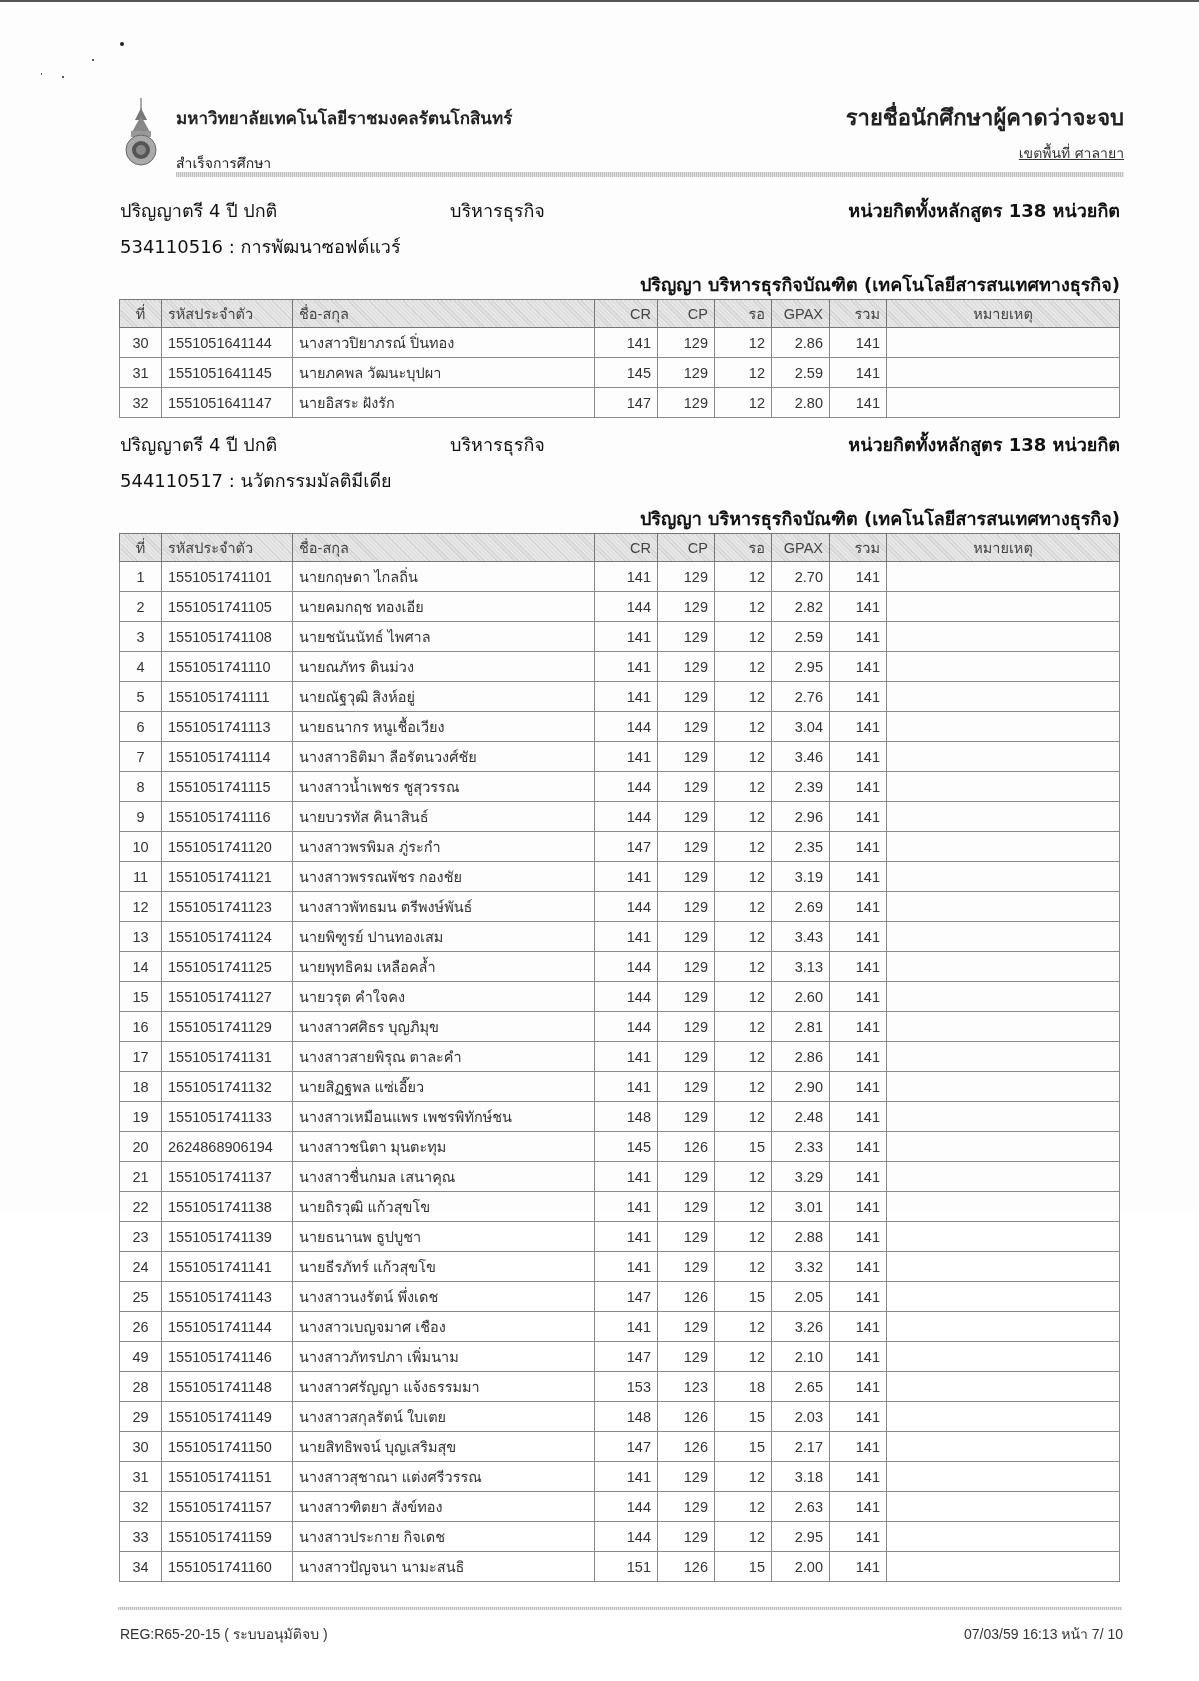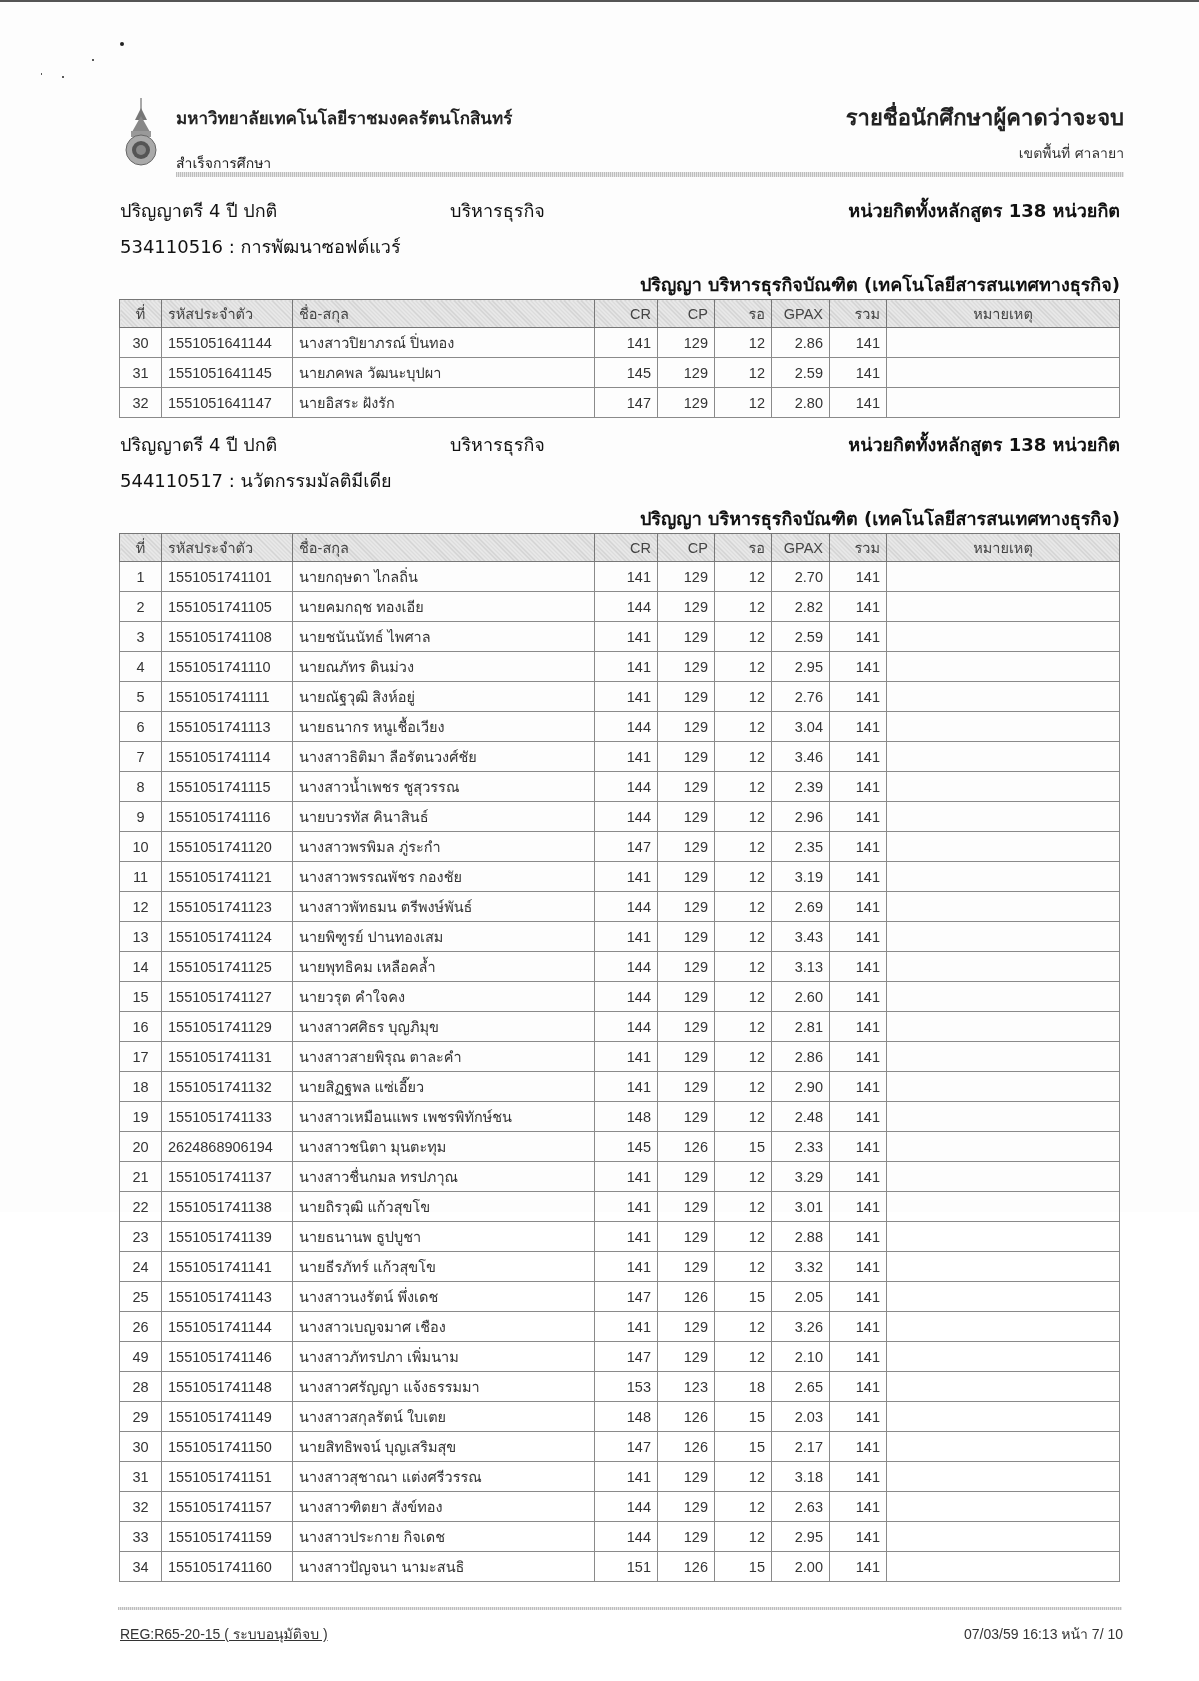--- a/index.html
+++ b/index.html
@@ -7,39 +7,39 @@
          font-family:"DejaVu Sans","Liberation Sans",sans-serif; color:#1a1a1a; }
   .page { position:absolute; left:0; top:0; width:1199px; height:1212px; background:#fdfdfd; }
   .topline { position:absolute; left:0; top:0; width:1199px; height:2px; background:#555; }
   .specks span { position:absolute; background:#222; border-radius:50%; }
 
   .header { position:absolute; left:118px; top:96px; width:1006px; height:80px; }
   .logo { position:absolute; left:6px; top:2px; width:34px; height:70px; }
   .uni-name { position:absolute; left:58px; top:8px; font-size:17px; font-weight:bold; color:#222; }
   .dept-name { position:absolute; left:58px; top:44px; font-size:14px; color:#222;margin-top:12px; }
   .report-title { position:absolute; right:0; top:4px; font-size:22px; font-weight:bold; color:#222; }
-  .campus { position:absolute; right:0; top:46px; font-size:14px; color:#333; }
+  .campus { position:absolute; right:0; top:46px; font-size:14px; color:#333;text-decoration:underline; }
   .hatch { position:absolute; height:5px;
     background: repeating-linear-gradient(90deg,#bdbdbd 0 1px,#e6e6e6 1px 2px); }
 
   .sec-line { position:absolute; left:120px; width:1000px; font-size:18px; color:#111; }
   .sec-line .mid { position:absolute; left:330px; top:0; }
   .sec-line .right { position:absolute; right:0; top:0; font-weight:bold; }
   .bold { font-weight:bold;text-align:right; }
 
   table.grid { position:absolute; left:119px; width:1000px; border-collapse:collapse;
                font-family:"Liberation Sans","DejaVu Sans",sans-serif; font-size:14.5px; color:#333; table-layout:fixed; }
   table.grid th { height:27px; font-weight:normal; color:#444; border:1px solid #777;
     background: repeating-linear-gradient(45deg,#cfcfcf 0 1px,#e9e9e9 1px 3px); padding:0 6px; }
   table.grid td { height:29px; border:1px solid #8a8a8a; padding:0 6px; white-space:nowrap; overflow:hidden; }
   table.grid td.c, table.grid th.c { text-align:center; }
   table.grid td.r, table.grid th.r { text-align:right; }
   table.grid td.l, table.grid th.l { text-align:left; }
 
-  .footer-left { position:absolute; left:120px; top:1623px; font-size:14px; color:#333; font-family:"Liberation Sans",sans-serif;text-decoration:underline; }
+  .footer-left { position:absolute; left:120px; top:1623px; font-size:14px; color:#333; font-family:"Liberation Sans",sans-serif; }
   .footer-right { position:absolute; right:76px; top:1623px; font-size:14px; color:#333; font-family:"Liberation Sans",sans-serif; }
 </style>
 </head>
 <body>
 
 <div class="page">
   <div class="topline"></div>
   <div class="specks">
     <span style="left:120px;top:42px;width:4px;height:4px;"></span>
     <span style="left:92px;top:59px;width:2px;height:2px;"></span>
@@ -392,21 +392,21 @@
           <td class="r">145</td>
           <td class="r">126</td>
           <td class="r">15</td>
           <td class="r">2.33</td>
           <td class="r">141</td>
           <td class="l"></td>
         </tr>
         <tr>
           <td class="c">21</td>
           <td class="l">1551051741137</td>
-          <td class="l">นางสาวชื่นกมล  ทรปภาุณ</td>
+          <td class="l">นางสาวชื่นกมล  เสนาคุณ</td>
           <td class="r">141</td>
           <td class="r">129</td>
           <td class="r">12</td>
           <td class="r">3.29</td>
           <td class="r">141</td>
           <td class="l"></td>
         </tr>
         <tr>
           <td class="c">22</td>
           <td class="l">1551051741138</td>

